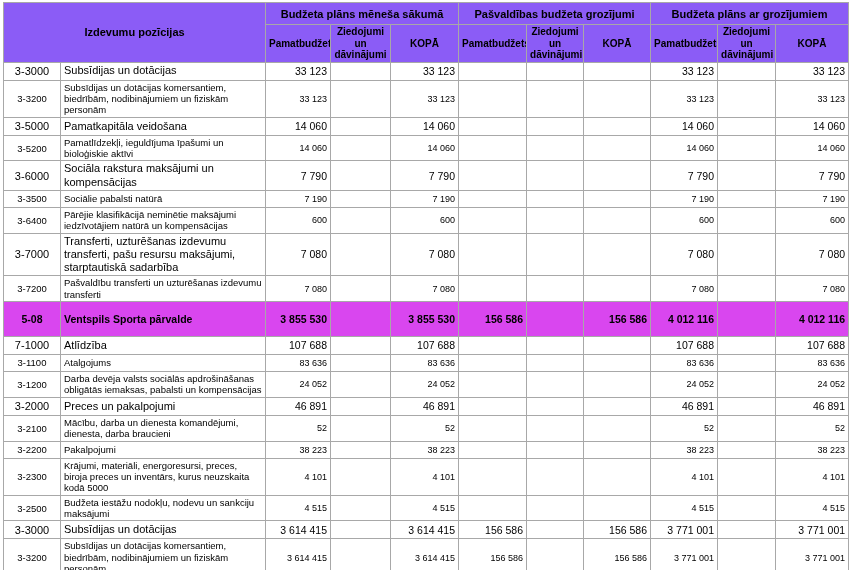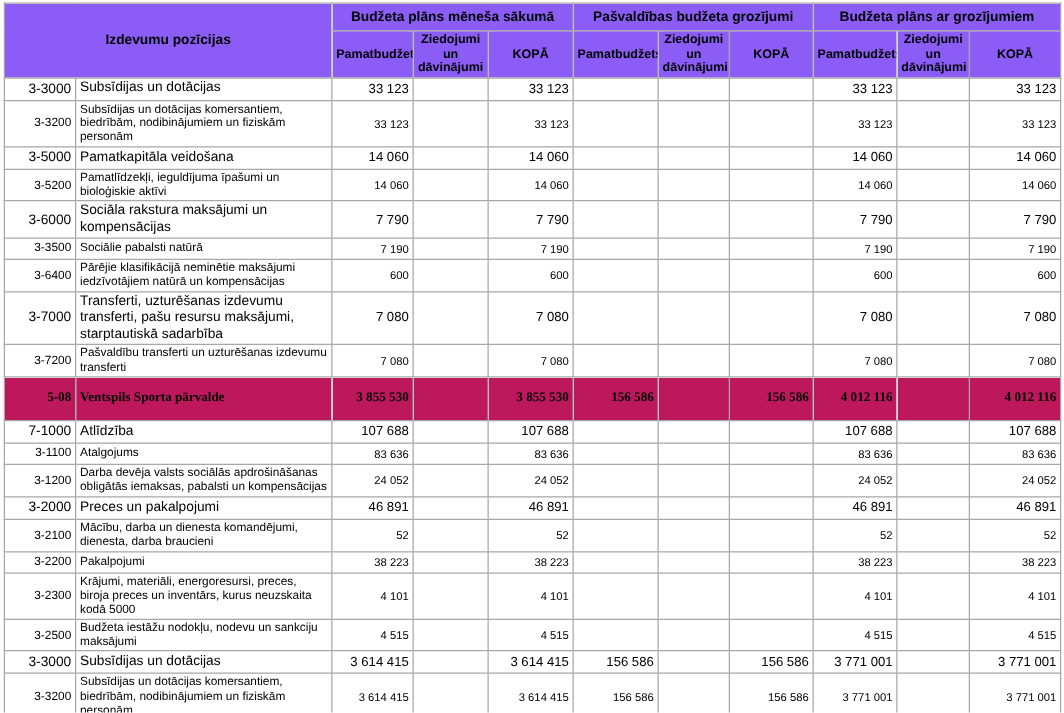--- a/index.html
+++ b/index.html
@@ -24,34 +24,34 @@
   }
   thead th {
     background: #8b5cf6;
     font-weight: bold;
     text-align: center;
   }
   th.group-header { font-size: 11px; height: 22px; padding: 1px 2px; }
   th.sub-header   { font-size: 10px; height: 31px; padding: 1px 2px; line-height: 1.15; }
   th.corner       { font-size: 11px; }
 
-  td.code  { text-align: right; padding-left: 6px; margin-top: 43px; }
+  td.code  { text-align: center; padding-left: 6px; margin-top: 43px; }
   td.label { text-align: left; padding-left: 7px; line-height: 1.2; }
   td.num   { text-align: right; padding-right: 4px; white-space: nowrap; }
 
   tr.main  { font-size: 10.5px; }
   tr.main  td.code, tr.main td.label { font-size: 11px; }
   tr.main  td { height: 18px; }
 
   tr.sub   { font-size: 9px; }
   tr.sub   td.code, tr.sub td.label { font-size: 9.5px; }
   tr.sub   td { height: 17px; }
 
   tr.total { font-size: 10.5px; font-weight: bold; }
-  tr.total td { background: #be185d; height: 35px; font-family: Liberation Serif, serif; }
+  tr.total td { background: #d946ef; height: 35px; }
   tr.total td.code, tr.total td.label { font-size: 10.5px; }
 </style>
 </head>
 <body>
 
 <div class="sheet">
   <table class="budget">
     <colgroup>
       <col style="width:57px">
         <col style="width:205px">

